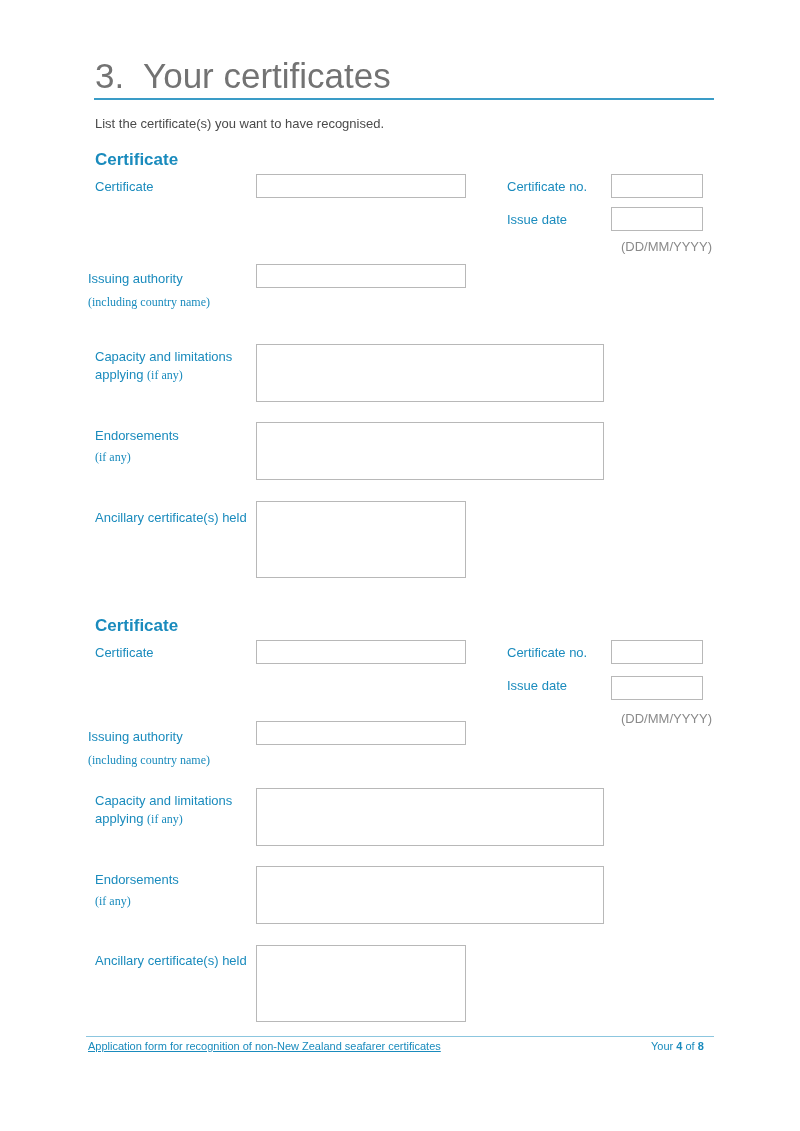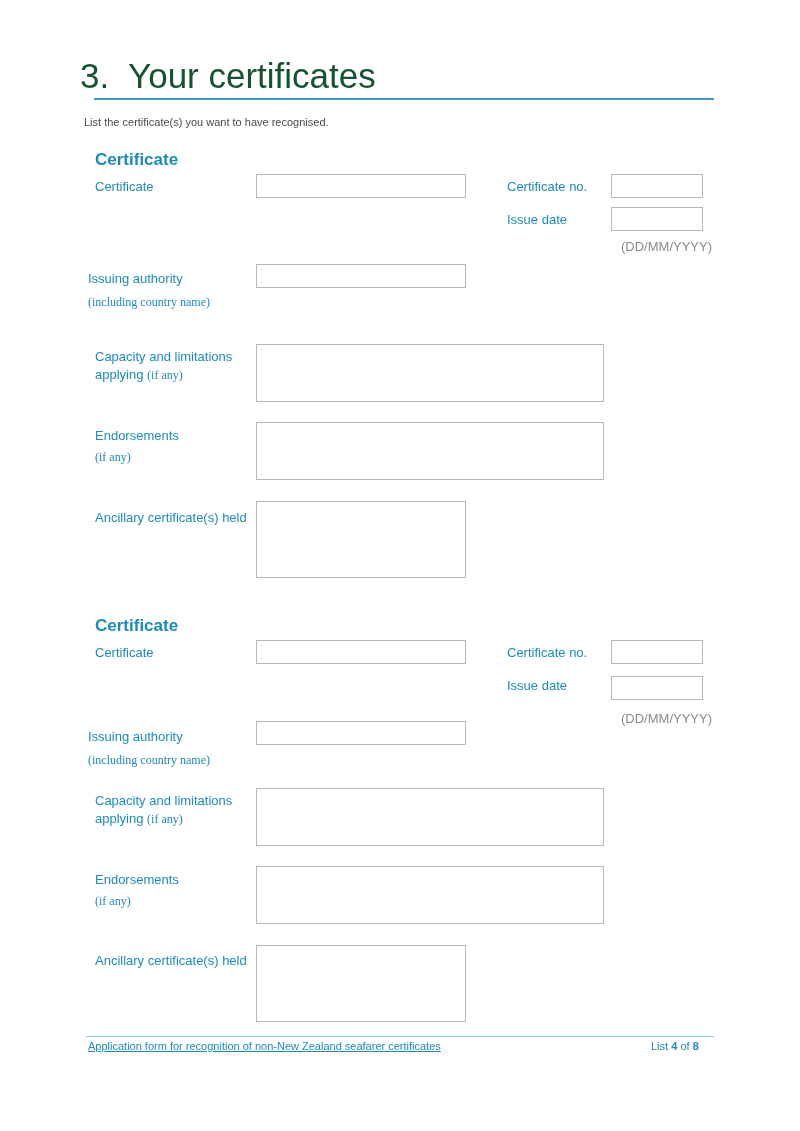--- a/index.html
+++ b/index.html
@@ -1,20 +1,20 @@
 <!DOCTYPE html>
 <html><head>
 <meta charset="utf-8">
 <style>
   html, body { margin:0; padding:0; background:#ffffff; }
   body { width:800px; height:1131px; position:relative; font-family:"Liberation Sans", sans-serif; color:#1a8bbd; overflow:hidden; }
   .abs { position:absolute; }
-  .title { left:80px; top:56px; font-size:35px; color:#14532d; white-space:pre; }
+  .title { left:95px; top:56px; font-size:35px; color:#737373; white-space:pre; }
   .title-rule { left:94px; top:98px; width:620px; height:2px; background:#3a9cc7; }
-  .intro { left:84px; top:116px; font-size:11px; color:#4a4a4a; }
+  .intro { left:95px; top:116px; font-size:13px; color:#4a4a4a; }
   .sec-head { font-size:17px; font-weight:bold; color:#1a8bbd; }
   .lbl { font-size:13px; color:#1a8bbd; line-height:18px; }
   .small { font-size:12px; color:#1a8bbd;font-family:Liberation Serif, serif; }
   .hint { font-size:13px; color:#8a8a8a; }
   .box { border:1px solid #b8b8b8; background:#fff; box-sizing:border-box; }
   .footer-rule { left:86px; top:1036px; width:628px; height:1px; background:#8cc6df; }
   .footer-left { left:88px; top:1040px; font-size:11px; color:#1a8bbd;text-decoration:underline; }
   .footer-right { left:651px; top:1040px; font-size:11px; color:#1a8bbd; }
   .footer-right b { font-weight:bold; }
 </style>
@@ -85,17 +85,17 @@
   <div class="abs small" style="left:95px;top:894px;">(if any)</div>
   <textarea class="abs box" style="left: 256px; top: 866px; width: 348px; height: 58px; resize: none;"></textarea>
 
   <div class="abs lbl" style="left:95px;top:952px;">Ancillary certificate(s) held</div>
   <textarea class="abs box" style="left: 256px; top: 945px; width: 210px; height: 77px; resize: none;"></textarea>
 </div>
 
 <div class="abs footer-rule"></div>
 <div class="abs footer-left">Application form for recognition of non-New Zealand seafarer certificates</div>
 <div class="abs footer-right">
-  <span>List</span>
+  <span>Your</span>
   <b>4</b>
   <span>of</span>
   <b>8</b>
 </div>
 
 </body></html>

